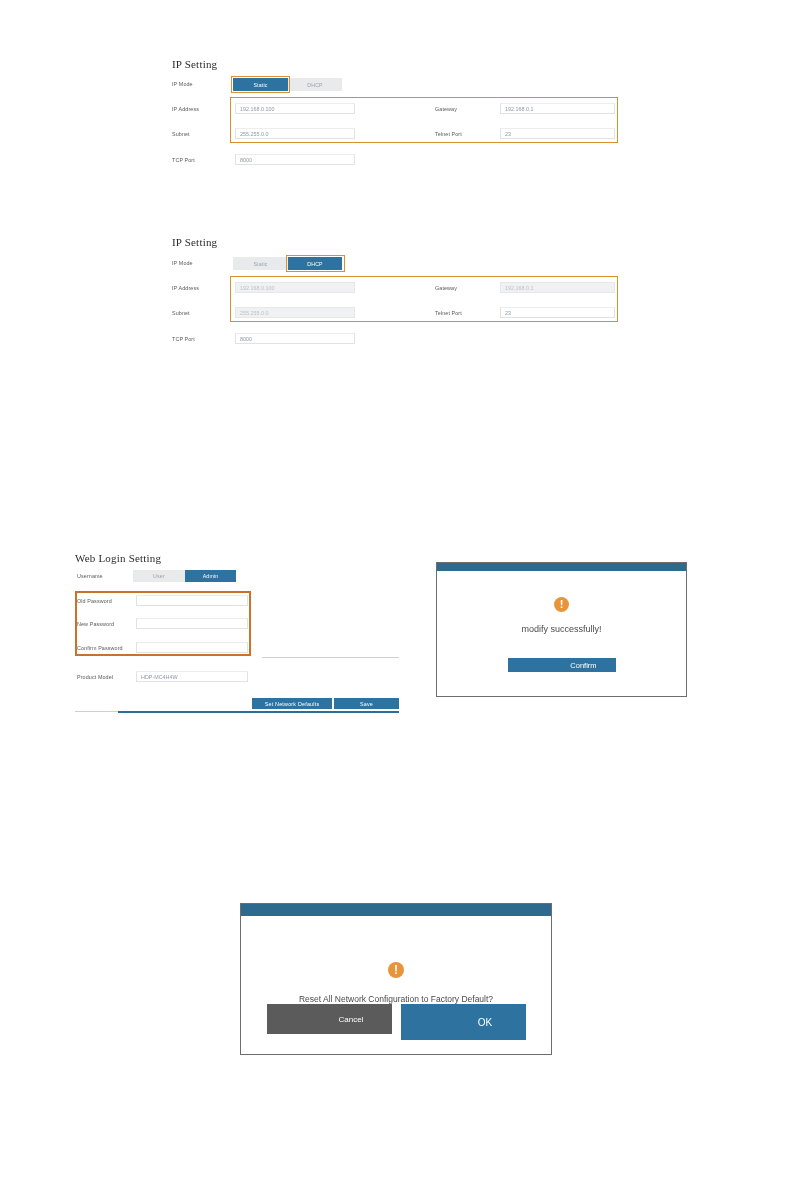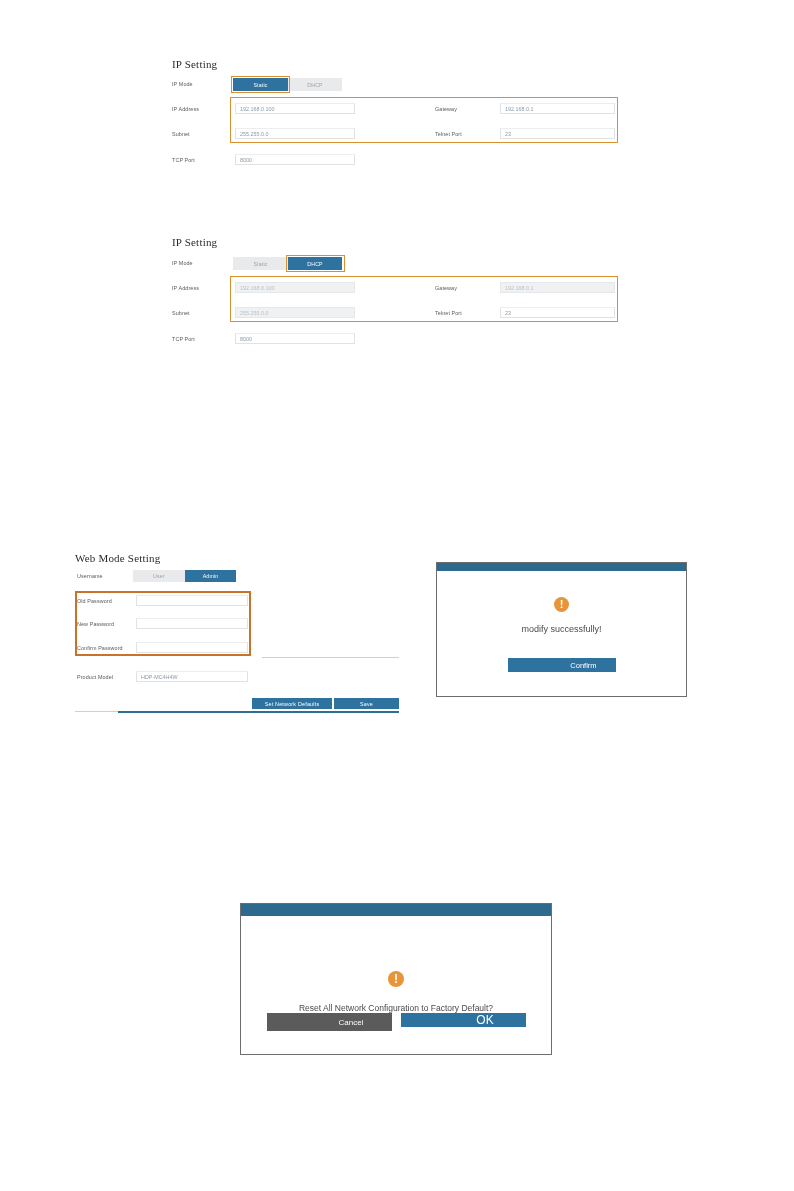--- a/index.html
+++ b/index.html
@@ -215,21 +215,21 @@
   <div class="field" style="left:500px; top:307px; width:115px; height:11px;">23</div>
 
   <div class="annot" style="left:230px; top:276px; width:388px; height:46px;"></div>
 
   <div class="form-label" style="left:172px; top:336px;">TCP Port</div>
   <div class="field" style="left:235px; top:333px; width:120px; height:11px;">8000</div>
 </div>
 
 <div class="panel" style="left:0; top:0; width:794px; height:740px;">
 
-  <div class="section-title" style="position:absolute; left:75px; top:552px;">Web Mode Setting</div>
+  <div class="section-title" style="position:absolute; left:75px; top:552px;">Web Login Setting</div>
 
   <div class="form-label" style="left:77px; top:573px;">Username</div>
 
   <div class="toggle" style="left:133px; top:570px; width:103px; height:12px;">
     <div class="toggle-opt off" style="width:52px; height:12px;">User</div>
     <div class="toggle-opt on" style="width:51px; height:12px;">Admin</div>
   </div>
 
   <div class="form-label" style="left:77px; top:598px;">Old Password</div>
   <div class="field empty" style="left:136px; top:595px; width:112px; height:11px;"></div>
@@ -266,17 +266,17 @@
 </div>
 
 <div class="dialog" style="left:240px; top:903px; width:312px; height:152px;">
   <div class="dialog-titlebar" style="height:12px;"></div>
   <div class="dialog-body" style="height:140px;">
     <div class="warn-icon" style="width:16px; height:16px; font-size:12px; line-height:1; margin-top:30px; margin-bottom:16px;">
       <span>!</span>
     </div>
     <div class="dialog-msg" style="font-size:8.5px; ">Reset All Network Configuration to Factory Default?</div>
     <div style="display:flex; gap:9px;">
-      <div class="dialog-btn secondary" style="width:125px; height:18px; font-size:8px;">Cancel</div>
-      <div class="dialog-btn primary" style="width:125px; height:14px; font-size:12px;">OK</div>
+      <div class="dialog-btn secondary" style="width:125px; height:30px; font-size:8px;">Cancel</div>
+      <div class="dialog-btn primary" style="width:125px; height:36px; font-size:10px;">OK</div>
     </div>
   </div>
 </div>
 
 </body></html>

